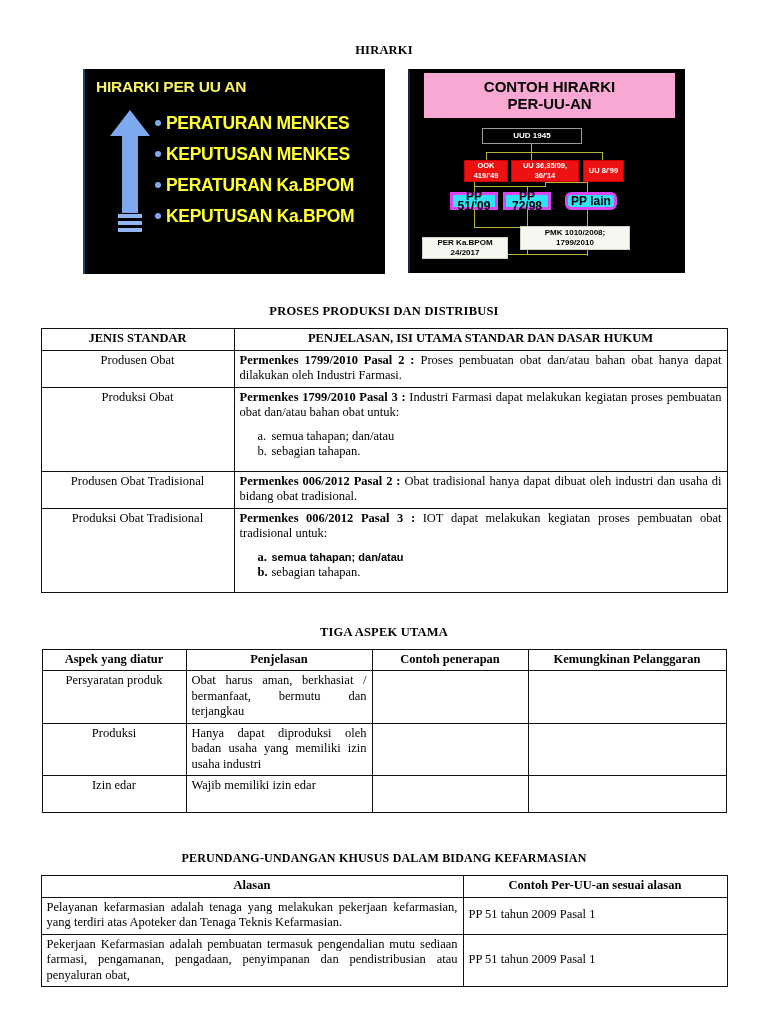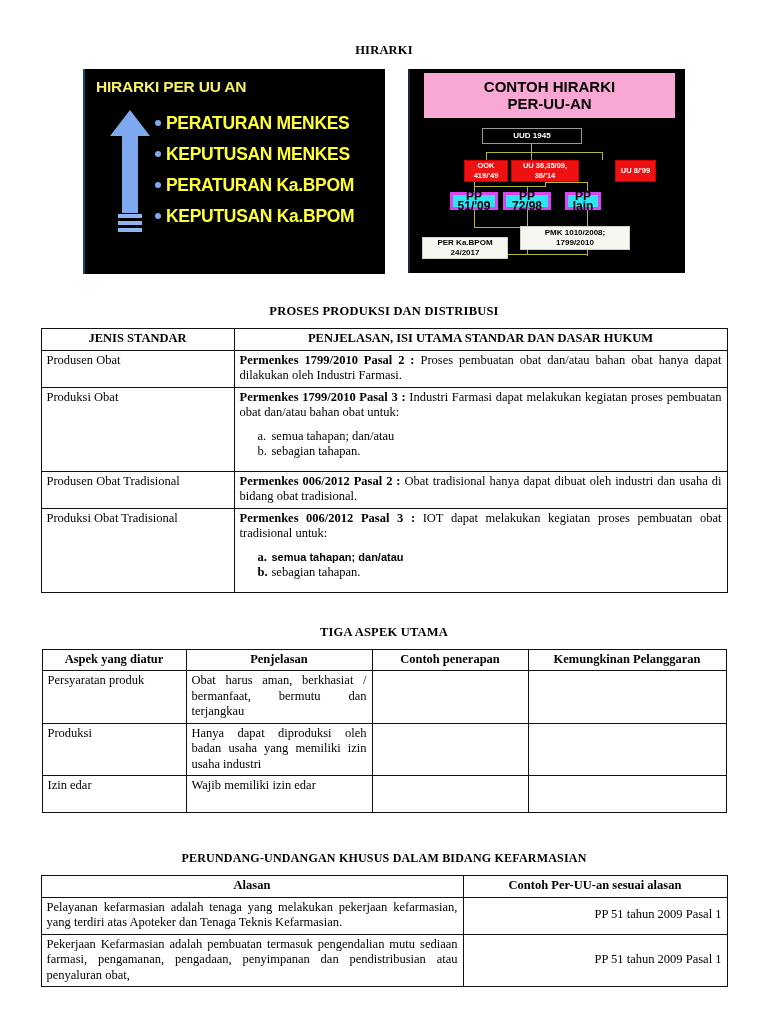--- a/index.html
+++ b/index.html
@@ -169,28 +169,28 @@
     background: #000; color: #ffffff;
     border: 1px solid #9a9a9a;
     font-size: 8px;
   }
   .dbox.red {
     background: #ee1111; color: #ffffff; font-size: 7.5px;
     border: 1px solid #cc0000;
   }
   .dbox.r1 { left: 54px; top: 38px; width: 44px; height: 22px; }
   .dbox.r2 { left: 101px; top: 38px; width: 68px; height: 22px; }
-  .dbox.r3 { left: 173px; top: 38px; width: 41px; height: 22px; margin-left: 32px; }
+  .dbox.r3 { left: 173px; top: 38px; width: 41px; height: 22px; }
   .dbox.cyan {
     background: #2fe3f3; color: #000000; font-size: 12px;
     border: 3px solid #d946ef;
   }
   .dbox.c1 { left: 40px; top: 70px; width: 48px; height: 18px; }
   .dbox.c2 { left: 93px; top: 70px; width: 48px; height: 18px; }
-  .dbox.c3 { left: 155px; top: 70px; width: 36px; height: 18px; }
+  .dbox.c3 { left: 155px; top: 70px; width: 52px; height: 18px; border-radius: 6px; }
   .dbox.white {
     background: #f7f7f2; color: #000000; font-size: 8px;
     border: 1px solid #cfcfc4;
   }
   .dbox.w1 { left: 12px; top: 115px; width: 86px; height: 22px; }
   .dbox.w2 { left: 110px; top: 104px; width: 110px; height: 24px; }
   .dline {
     position: absolute;
     background: #b5b53a;
     z-index: 1;
@@ -208,21 +208,21 @@
     padding: 2px 5px 3px 5px;
     font-family: "Liberation Serif", serif;
     font-size: 12.5px;
     line-height: 15.5px;
   }
   table.doc-table th {
     text-align: center;
     font-weight: bold;
     vertical-align: middle;
   }
-  .t-center { }
+  .t-center { text-align: center; }
   .t-just { text-align: justify; }
   .cell-p { margin: 0; }
   .lead { font-weight: bold; }
   .ab-list { margin: 8px; padding: 0; list-style: none; }
   .ab-list li { padding-left: 10px; }
   .ab-list li .mk { display: inline-block; width: 14px; }
   .sans-bold {
     font-family: "Liberation Sans", sans-serif;
     font-weight: bold;
     font-size: 11px;
@@ -241,21 +241,21 @@
   #table-tiga col.c3 { width: 156px; }
   #table-tiga col.c4 { width: 198px; }
   #table-tiga td { height: 16px; }
 
   
   #table-perundang { width: 686px; }
   #table-perundang col.c1 { width: 422px; }
   #table-perundang col.c2 { width: 264px; }
   #table-perundang td.mid {
     vertical-align: middle;
-    text-align: right;
+    text-align: left;
   }
 </style>
 </head>
 <body>
 
 <div class="page">
 
   <div class="doc-heading" id="hirarki-heading">HIRARKI</div>
 
   <div class="slides-row">

